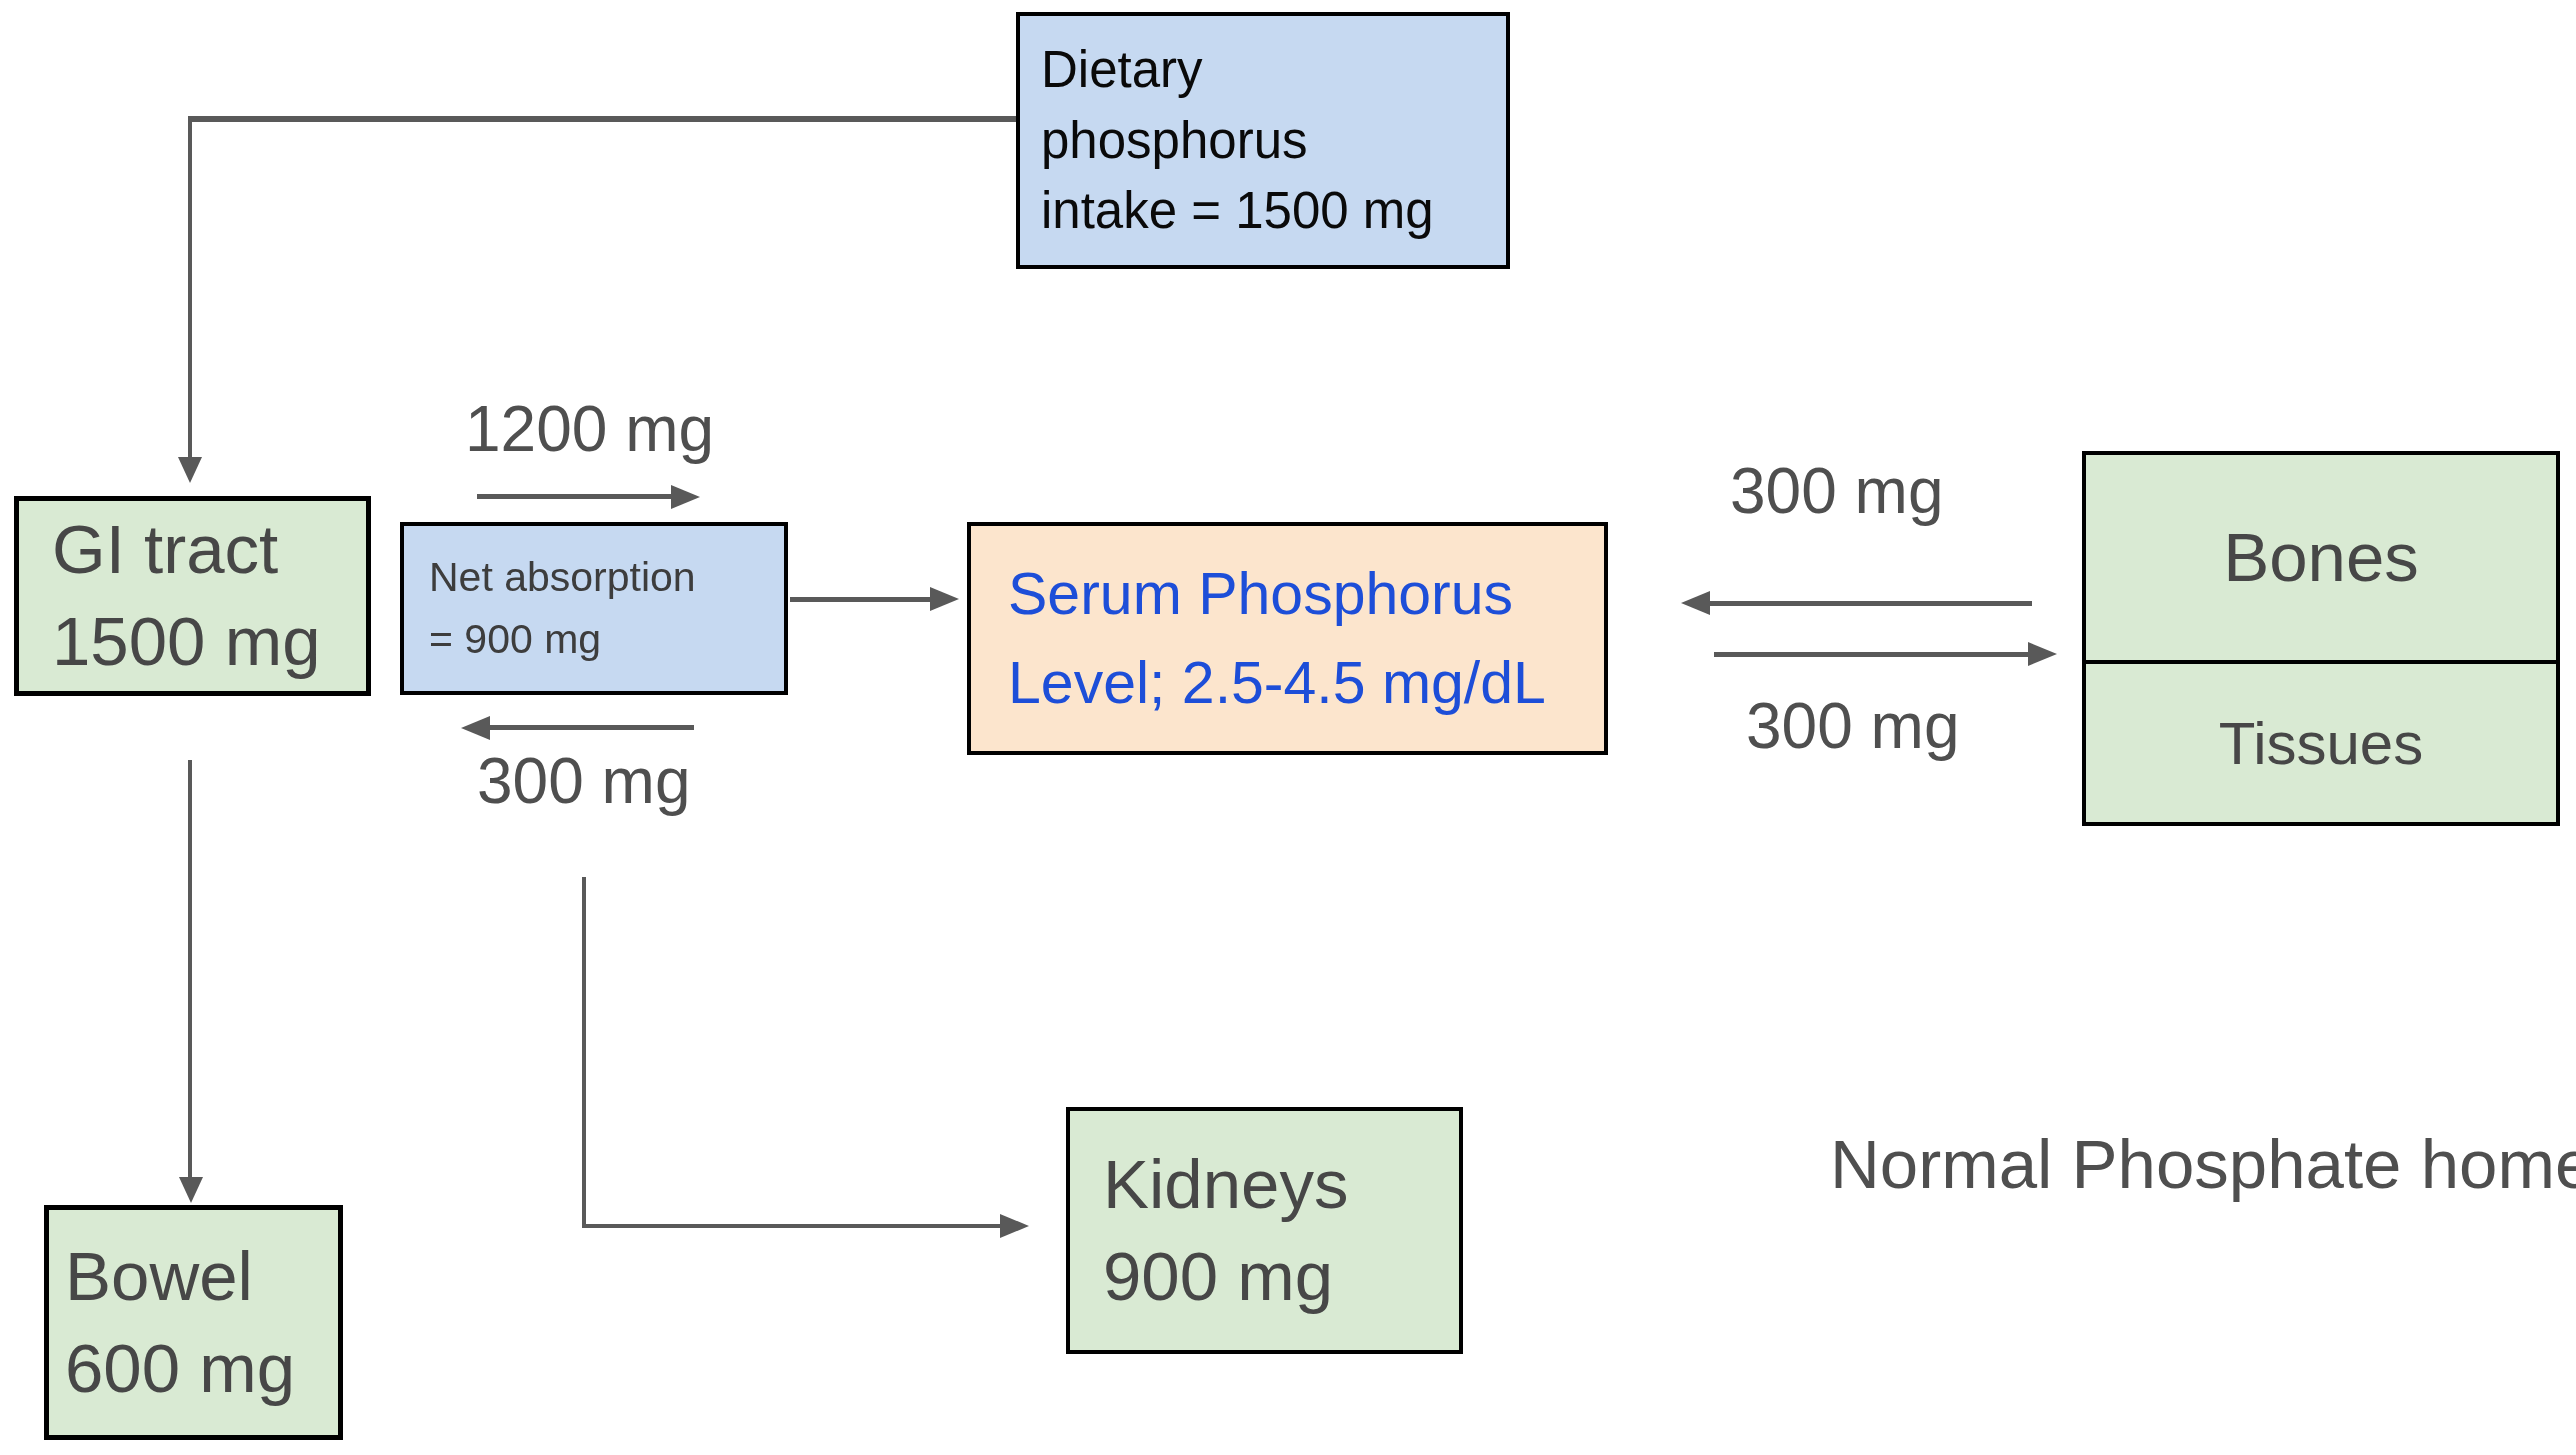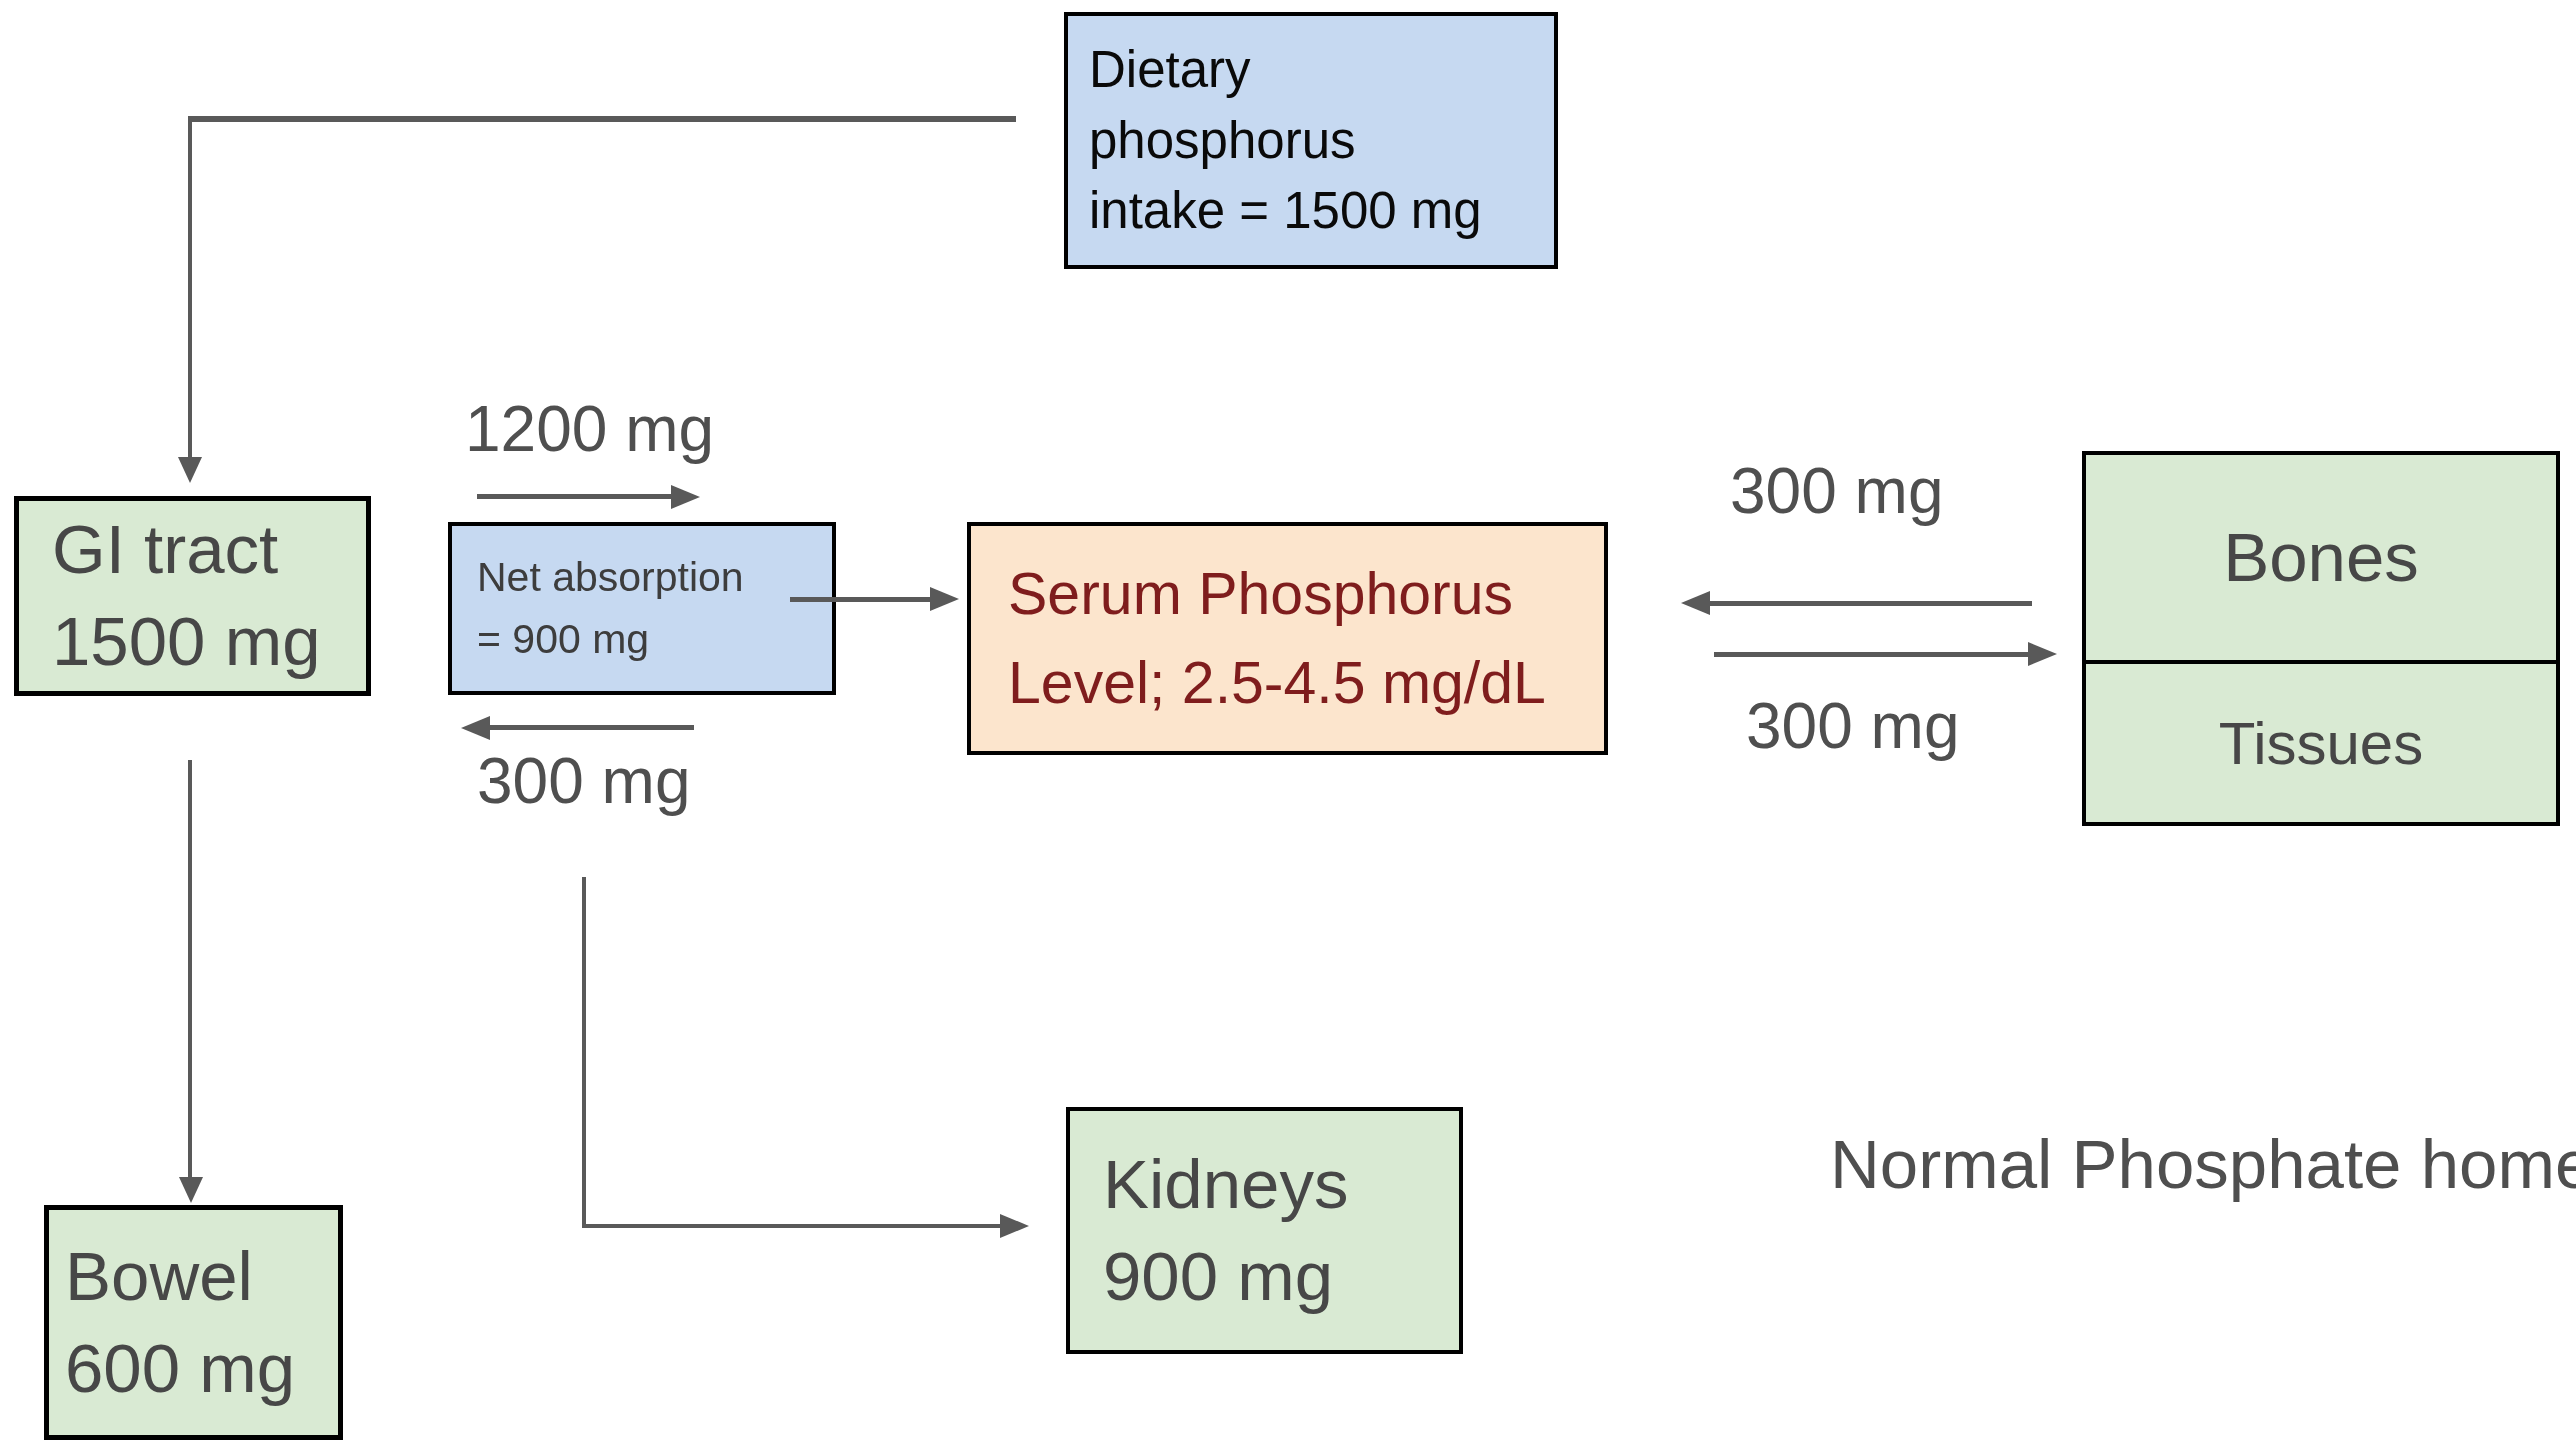--- a/index.html
+++ b/index.html
@@ -18,22 +18,22 @@
   .box {
     position: absolute;
     box-sizing: border-box;
     display: flex;
     flex-direction: column;
     justify-content: center;
     border: 5.7px solid #000000;
   }
   .box .bline { display: block; white-space: nowrap; }
   .green  { background: #d9ead3; color: #474747; }
-  .blue   { background: #c6d9f1; margin-left: 48px; }
-  .orange { background: #fce5cd; color: #7f1d1d; }
+  .blue   { background: #c6d9f1; }
+  .orange { background: #fce5cd; color: #1d4ed8; }
 
   .dietary-box {
     left: 1016px; top: 12.2px; width: 494px; height: 257px;
     border-width: 4.9px;
     color: #0a0a0a;
     font-size: 51px; line-height: 1.38;
     padding-left: 21px;
   }
   .gi-box {
     left: 14px; top: 496px; width: 357px; height: 200px;

